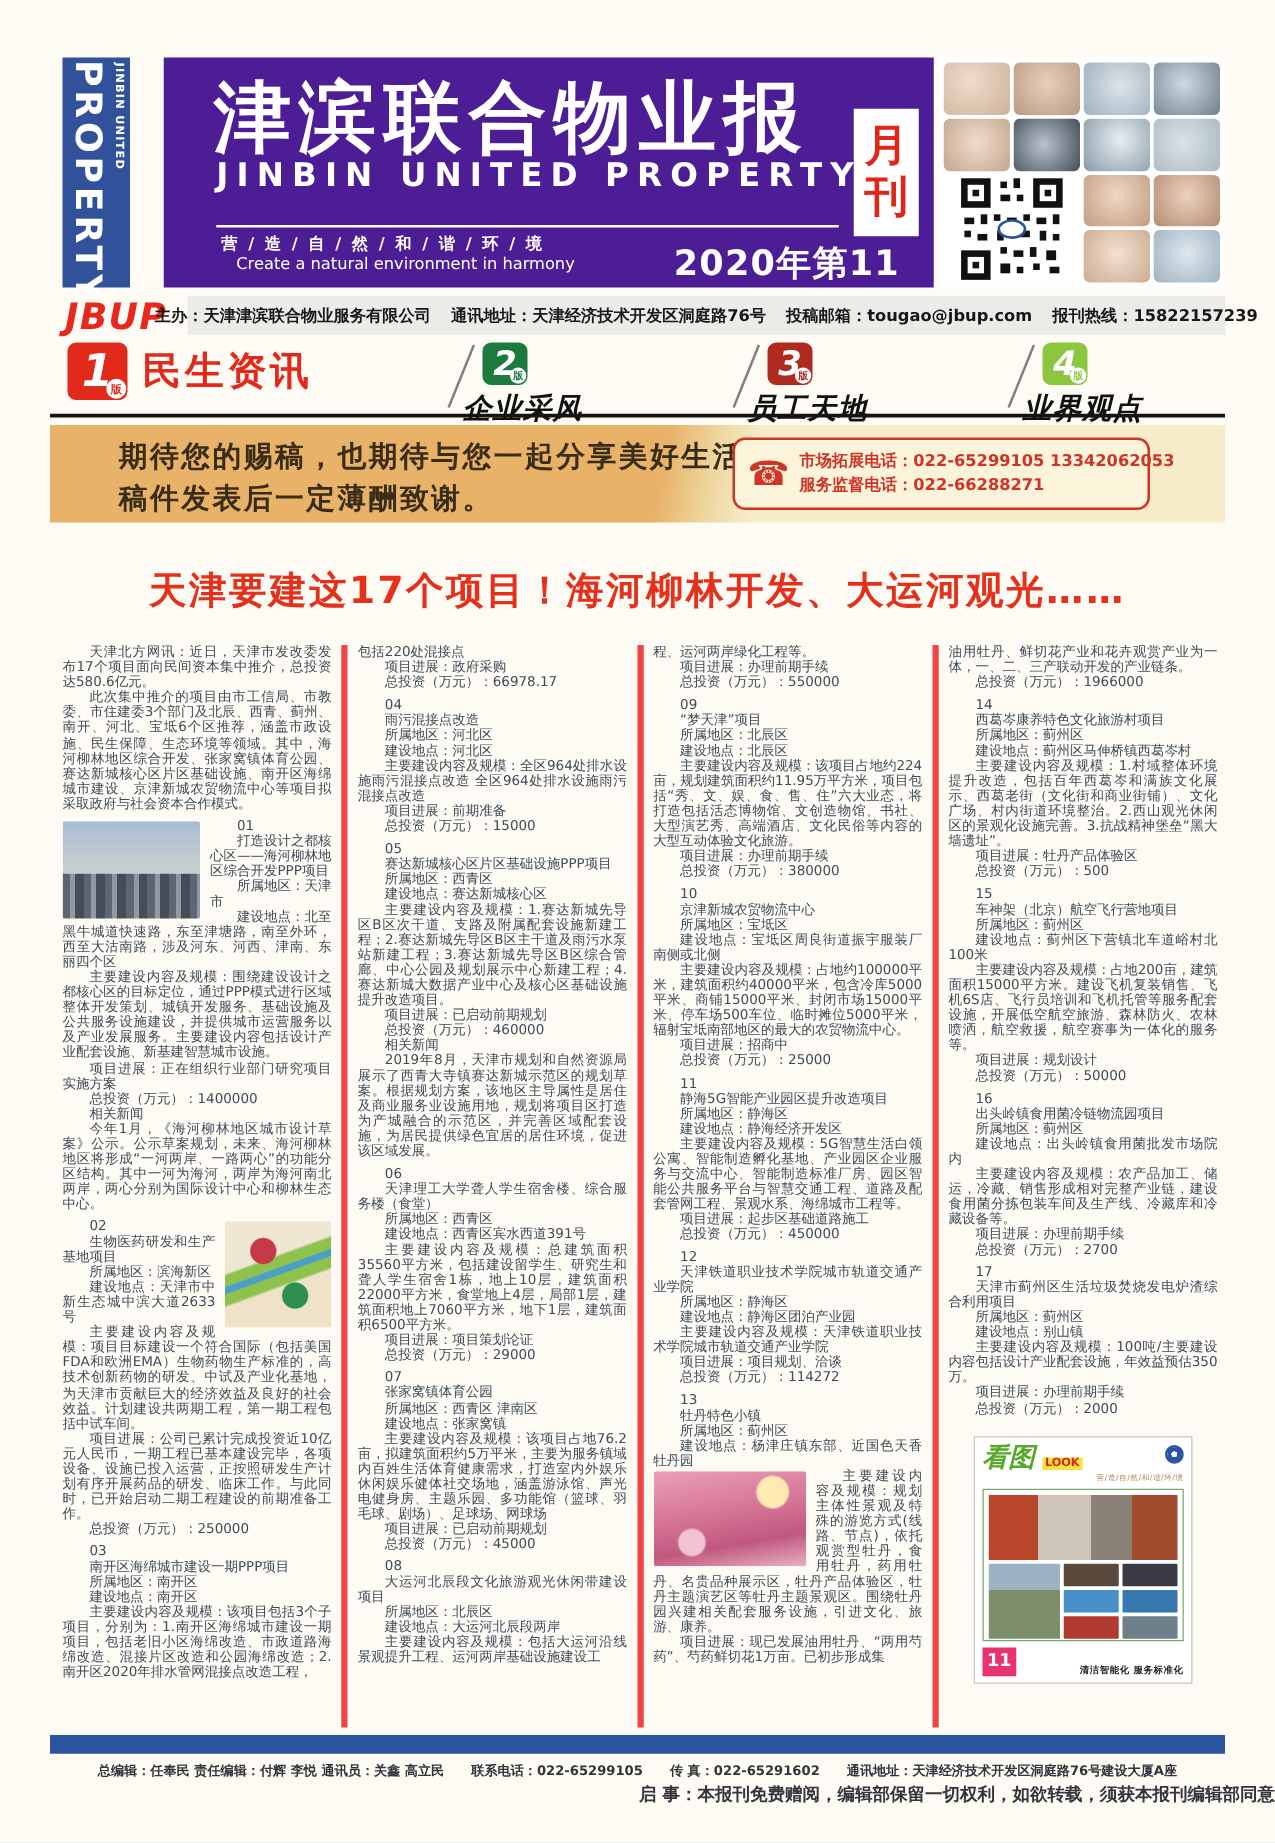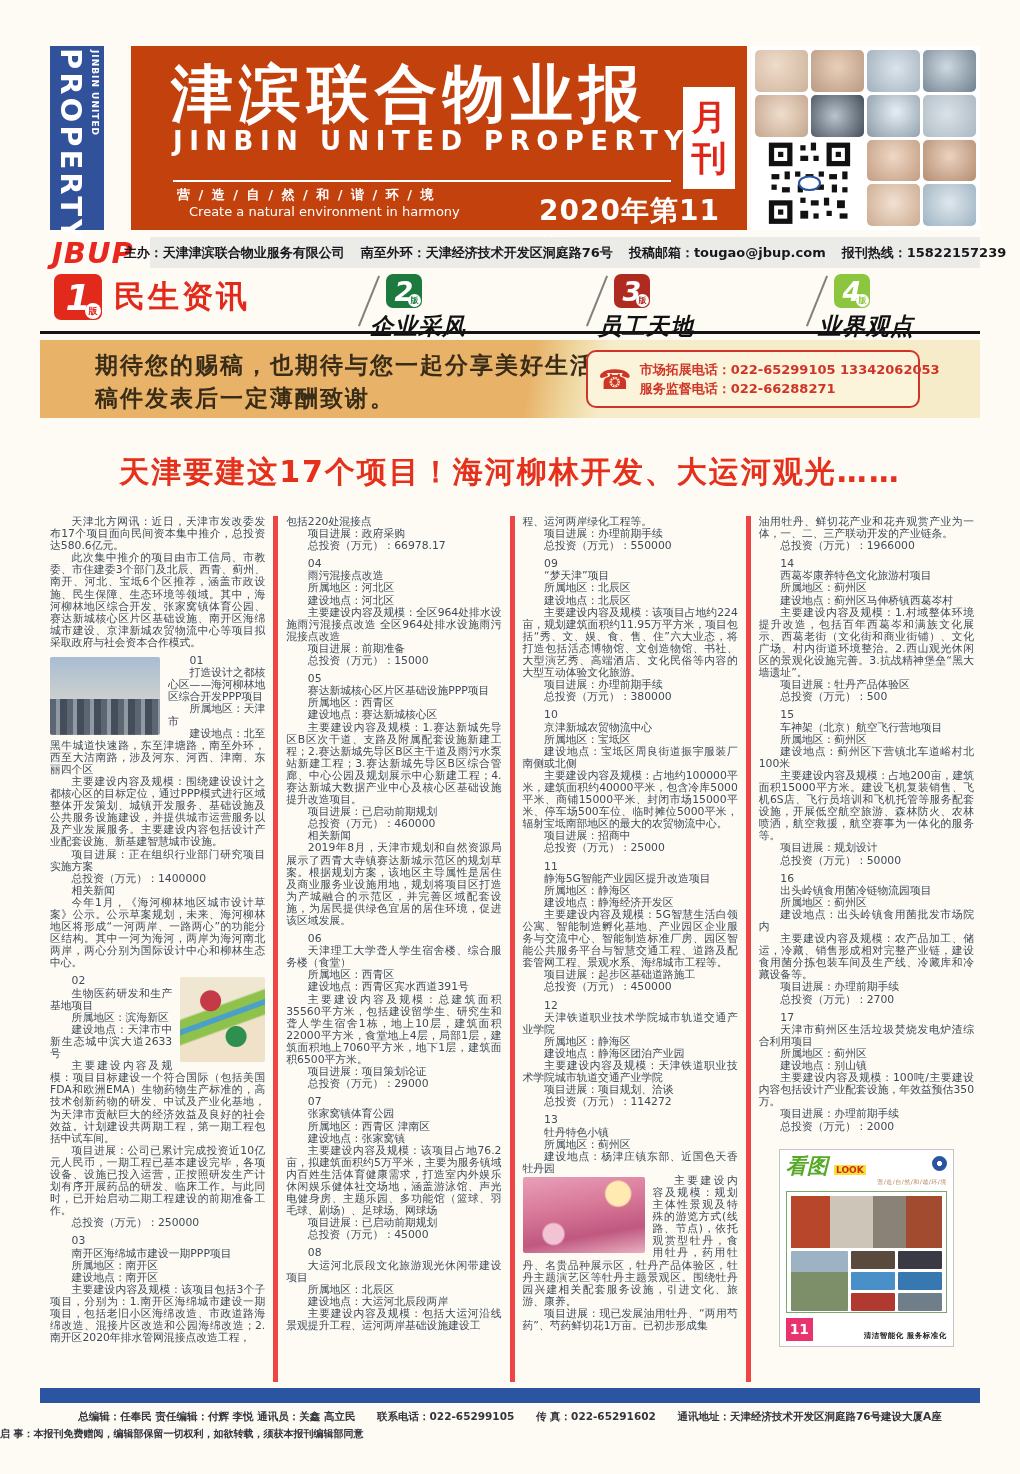--- a/index.html
+++ b/index.html
@@ -4,21 +4,21 @@
 <style>
   * { margin:0; padding:0; box-sizing:border-box; }
   html,body { background:#e9e9e9; }
   body { font-family:"DejaVu Sans","Liberation Sans",sans-serif; }
   .page { position:relative; width:1020px; height:1474px; margin:0 auto; background:#fdfbf4; overflow:hidden; }
 
   
   .strip { position:absolute; left:50px; top:46px; width:54px; height:184px; background:#31519b; }
   .strip-big { position:absolute; left:4px; top:2px; height:182px; writing-mode:vertical-rl; color:#fff; font-size:29px; font-weight:bold; letter-spacing:3px; }
   .strip-small { position:absolute; right:4px; top:4px; writing-mode:vertical-rl; color:#fff; font-size:9px; font-weight:bold; letter-spacing:1px; }
-  .mast { position:absolute; left:131px; top:46px; width:616px; height:184px; background:#c2410c; color:#fff; }
+  .mast { position:absolute; left:131px; top:46px; width:616px; height:184px; background:#4c1d95; color:#fff; }
   .title-cn { position:absolute; left:40px; top:6px; font-size:62px; font-weight:bold; letter-spacing:6px; white-space:nowrap; }
   .title-en { position:absolute; left:42px; top:80px; font-size:26px; font-weight:bold; letter-spacing:6.5px; white-space:nowrap; }
   .mast-rule { position:absolute; left:42px; top:134px; width:498px; height:2px; background:#fff; }
   .slogan-cn { position:absolute; left:46px; top:140px; font-size:13px; font-weight:bold; letter-spacing:2px; }
   .slogan-en { position:absolute; left:58px; top:158px; font-size:13px; }
   .issue { position:absolute; left:408px; top:146px; font-size:28px; font-weight:bold; letter-spacing:1px; }
   .yuekan { position:absolute; left:552px; top:41px; width:52px; height:102px; background:#fff; display:flex; flex-direction:column; align-items:center; justify-content:center; gap:4px; }
   .yuekan span { color:#e02618; font-size:35px; font-weight:bold; line-height:1.05; }
   .photos { position:absolute; left:751px; top:46px; width:229px; height:184px; background:#fff; padding:4px; display:grid; grid-template-columns:repeat(4,1fr); grid-template-rows:repeat(4,1fr); gap:3px; }
   .pt { border-radius:5px; }
@@ -108,21 +108,21 @@
   .ad-t4 { background:#4a90c8; } .ad-t5 { background:#3878b0; }
   .ad-t6 { background:#b03a30; } .ad-t7 { background:#6f7f8a; }
   .ad-foot { position:absolute; left:6px; right:6px; bottom:5px; display:flex; justify-content:space-between; align-items:flex-end; }
   .ad-num { width:27px; height:23px; background:#e8336e; color:#fff; font-weight:bold; font-size:14px; display:flex; align-items:center; justify-content:center; }
   .ad-caption { font-size:7.5px; font-weight:bold; color:#222; letter-spacing:.5px; }
 
   
   .footer-bar { position:absolute; left:40px; top:1388px; width:940px; height:15px; background:#2b54a1; }
   .footer-l1 { position:absolute; left:0; top:1410px; width:100%; text-align:center; font-size:10.5px; font-weight:600; color:#33343c; white-space:nowrap; }
   .footer-l1 span { margin:0 9px; }
-  .footer-l2 { position:absolute; left:0; top:1427px; width:100%; text-align:left; font-size:10px; font-weight:600; color:#33343c; }
+  .footer-l2 { position:absolute; left:0; top:1427px; width:100%; text-align:right; font-size:14px; font-weight:600; color:#33343c; }
 </style>
 </head>
 <body>
 
 <div class="page">
 
   <div class="strip">
     <div class="strip-big">PROPERTY</div>
     <div class="strip-small">JINBIN UNITED</div>
   </div>
@@ -198,21 +198,21 @@
     <div class="pt pt9"></div>
     <div class="pt pt10"></div>
     <div class="pt pt11"></div>
     <div class="pt pt12"></div>
   </div>
 
   <div class="jbup">JBUP</div>
 
   <div class="infobar">
     <span>主办：天津津滨联合物业服务有限公司</span>
-    <span>南至外环：天津经济技术开发区洞庭路76号</span>
+    <span>通讯地址：天津经济技术开发区洞庭路76号</span>
     <span>投稿邮箱：tougao@jbup.com</span>
     <span>报刊热线：15822157239</span>
   </div>
 
   <div class="tabs">
     <div class="tab tab1">
       <div class="badge b1" style="background: rgb(225, 42, 28);">
         <span>1</span>
         <span class="ban" style="color: rgb(225, 42, 28);">版</span>
       </div>

